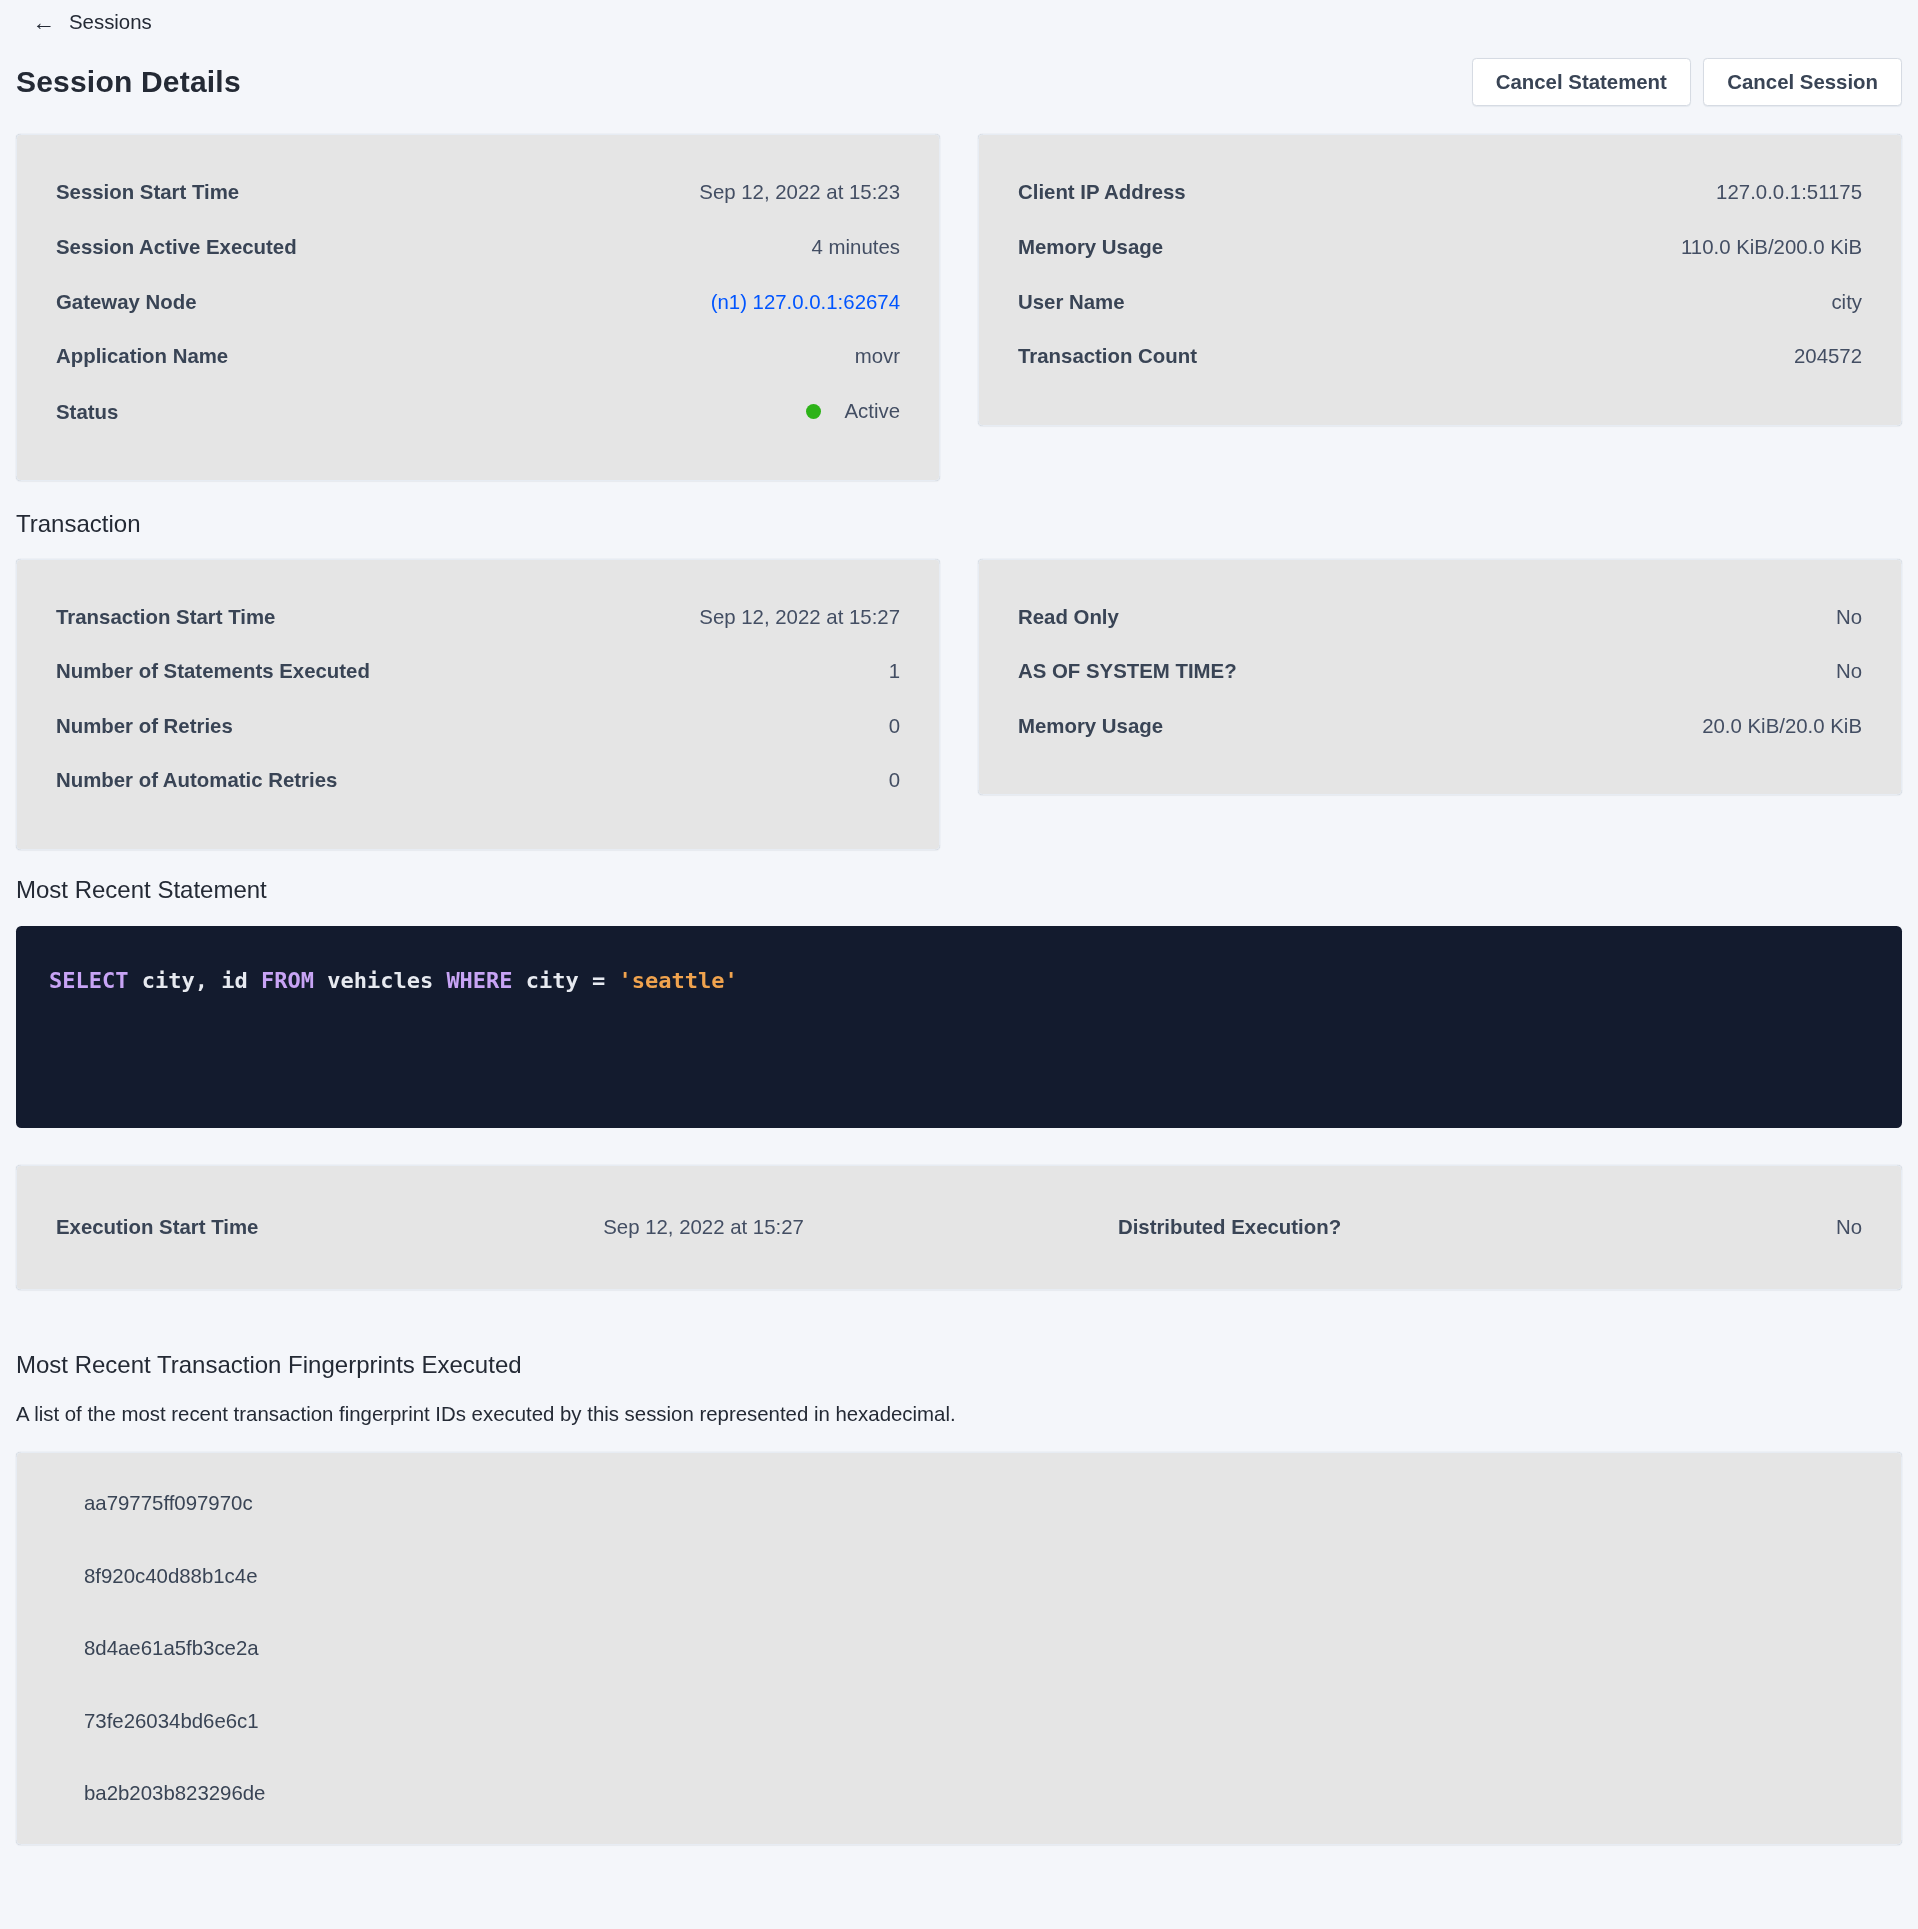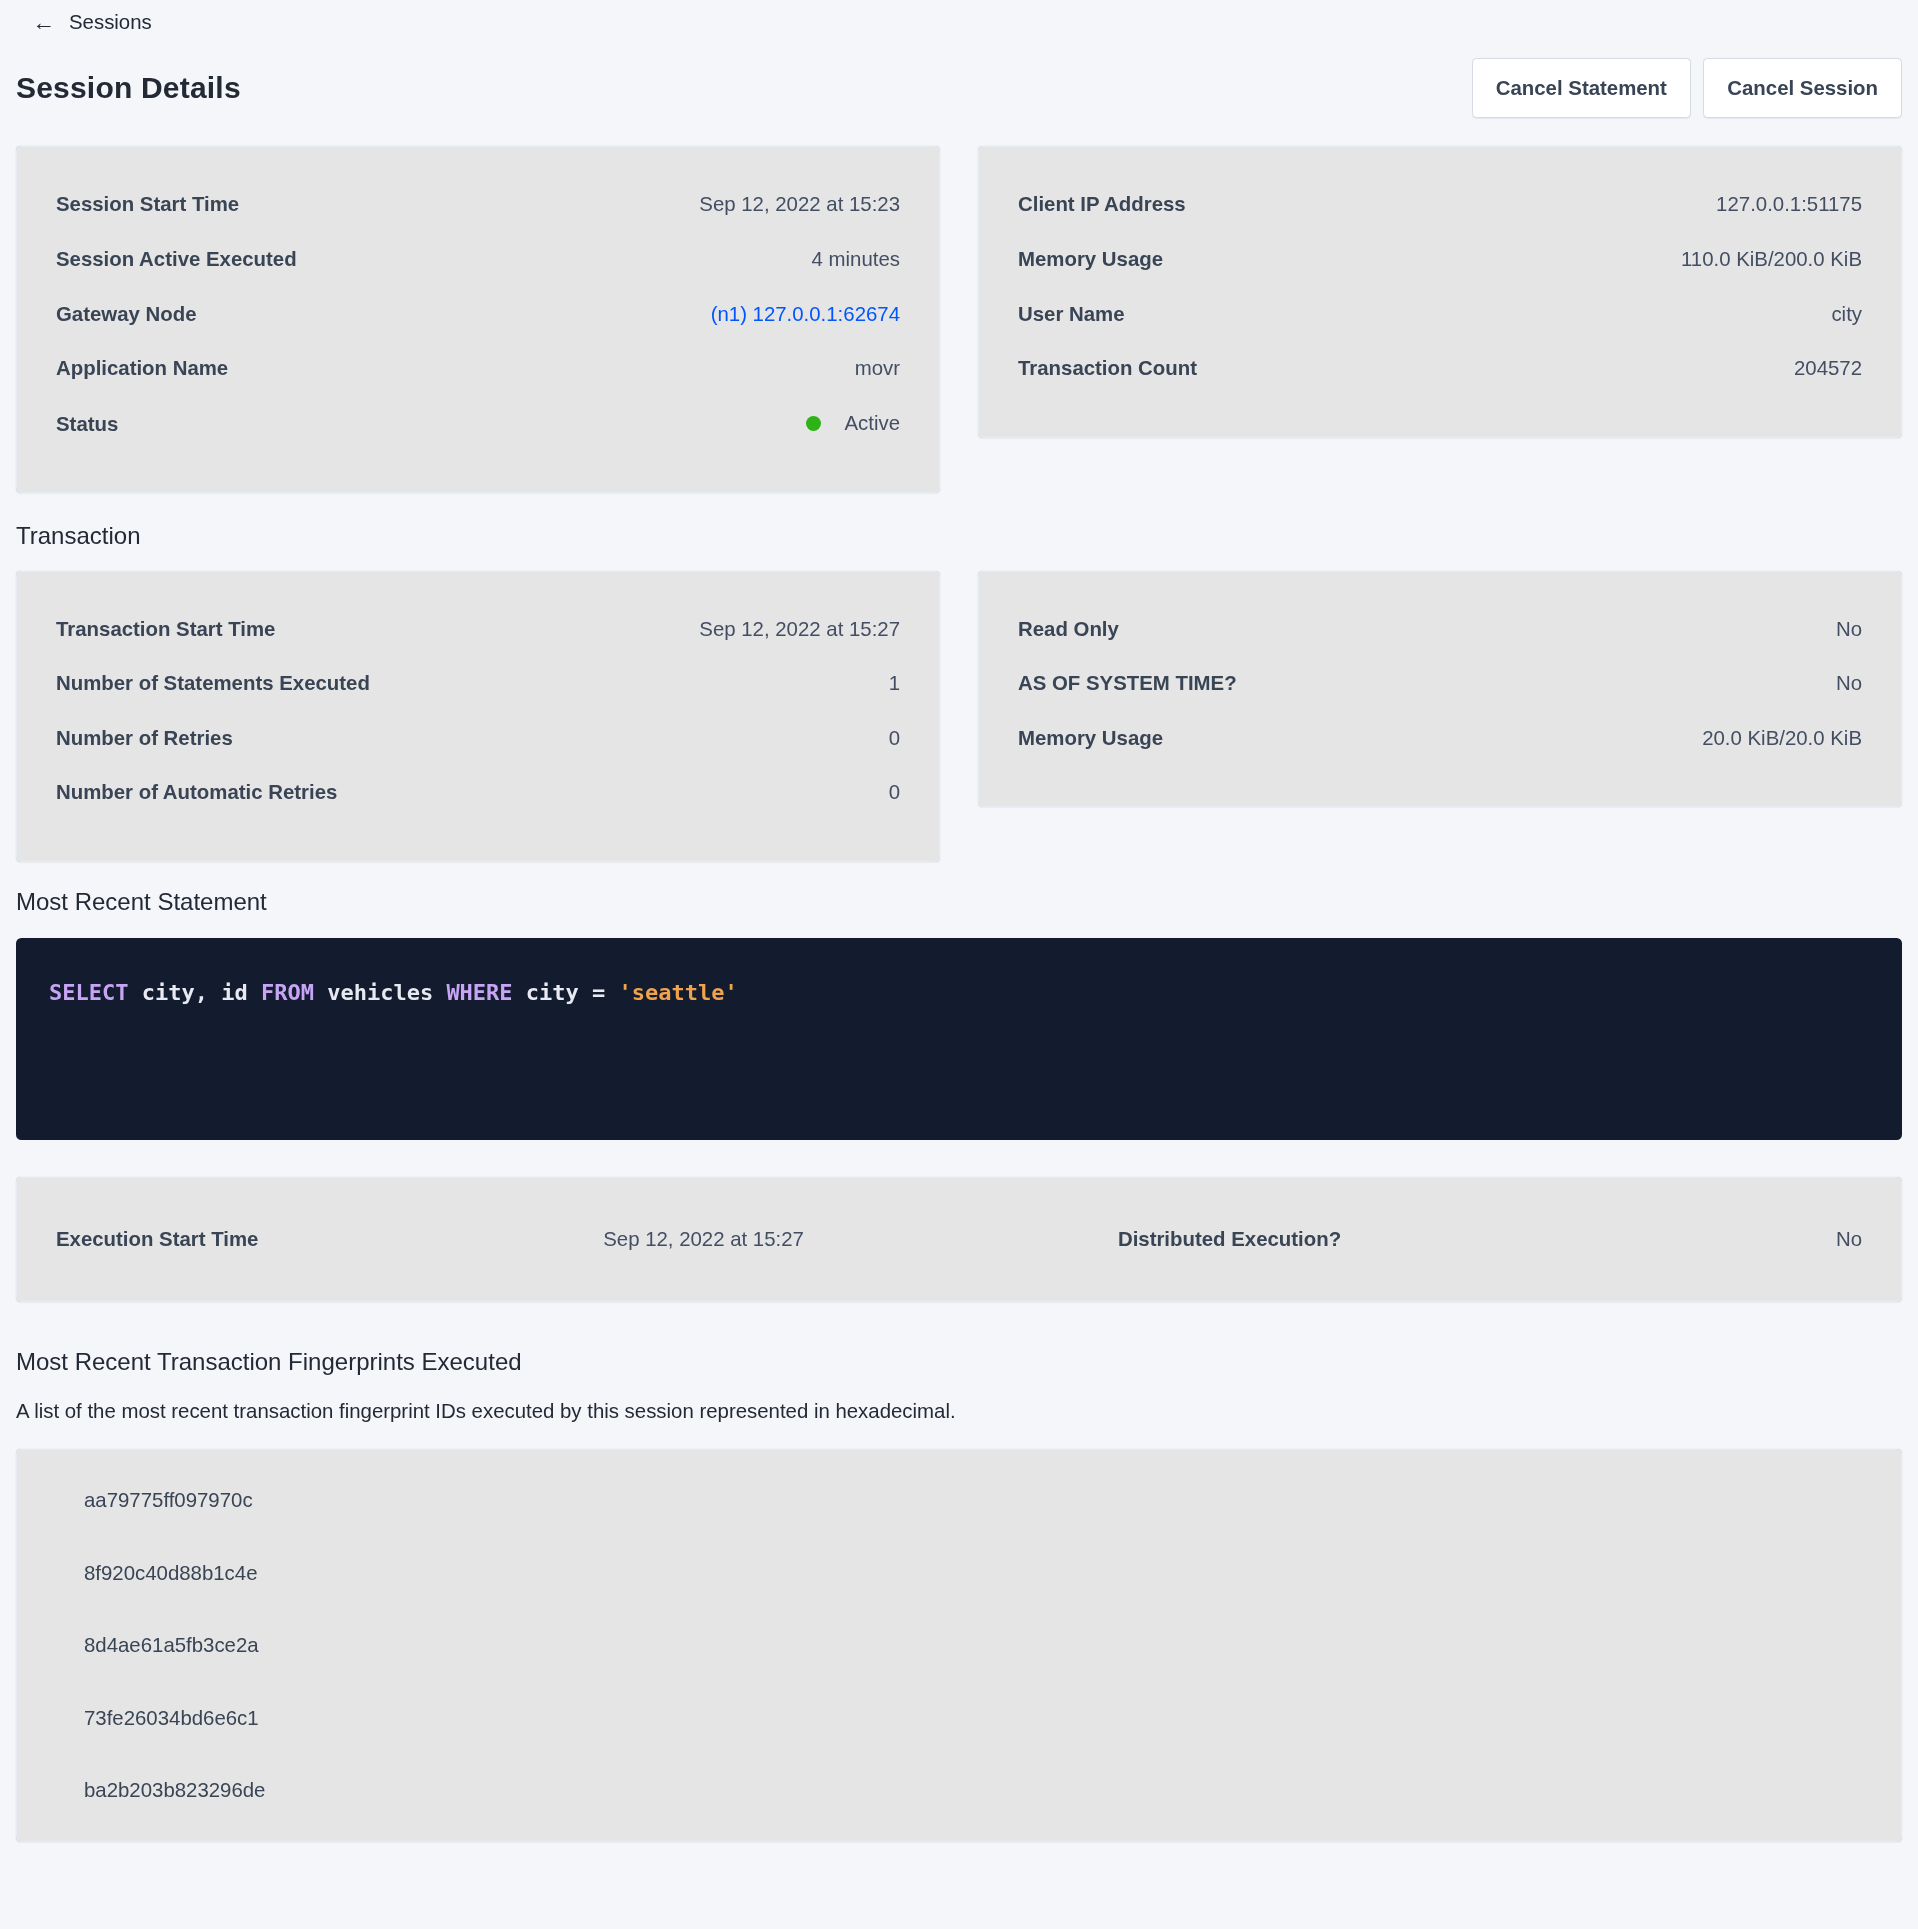--- a/index.html
+++ b/index.html
@@ -23,21 +23,21 @@
   
   .header-row {
     margin-top:23px; display:flex; align-items:center; justify-content:space-between;
   }
   h1.title { font-size:30px; font-weight:700; color:#242a35; letter-spacing:0.2px; }
   .actions { display:flex; gap:12.4px; }
   .btn {
     background:#ffffff; border:0.9px solid #d6dbe3; border-radius:4.4px;
     font-family:"Liberation Sans", sans-serif;
     font-size:20.4px; font-weight:700; color:#394455;
-    padding:0 23px; height:60px; line-height:46px; cursor:pointer;
+    padding:0 23px; height:48px; line-height:46px; cursor:pointer;
     box-shadow:0 0.9px 0.9px rgba(67,90,111,.08);
   }
 
   
   .cards-row {
     display:grid; grid-template-columns:1fr 1fr; gap:38px; align-items:start;
   }
   .card {
     background:#e5e5e5; border:0.9px solid #e7ecf3; border-radius:4.4px;
     box-shadow:0 0 0.9px rgba(67,90,111,.35), 0 0.9px 1.8px rgba(0,0,0,.03);
@@ -76,21 +76,21 @@
 
   
   .exec-card {
     margin-top:37px; padding:50px 39px;
     display:grid; grid-template-columns:30.3% 28.5% 27% auto; align-items:baseline;
   }
   .exec-card .val-left { text-align:left; }
   .exec-card .val-right { text-align:right; }
 
   
-  .h-fingerprints { margin-top:46px; }
+  .h-fingerprints { margin-top:61px; }
   .fp-card { margin-top:25px; padding:37px 39px 37px 67px; }
   .fp-item { font-size:20.4px; color:#394455; line-height:26.6px; margin-bottom:46px; }
   .fp-item:last-child { margin-bottom:0; }
 </style>
 </head>
 <body>
 
 <div class="page">
 
   <a class="breadcrumb">

